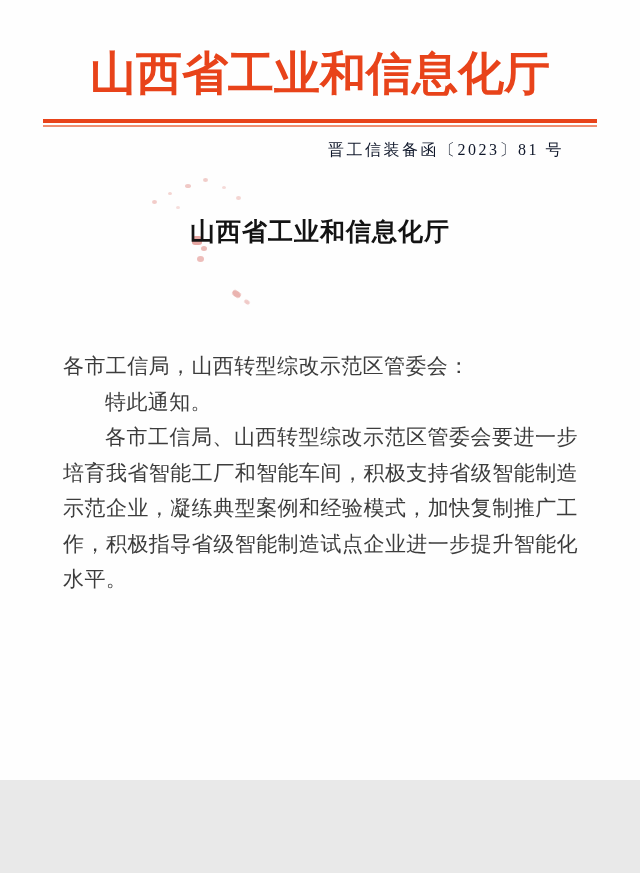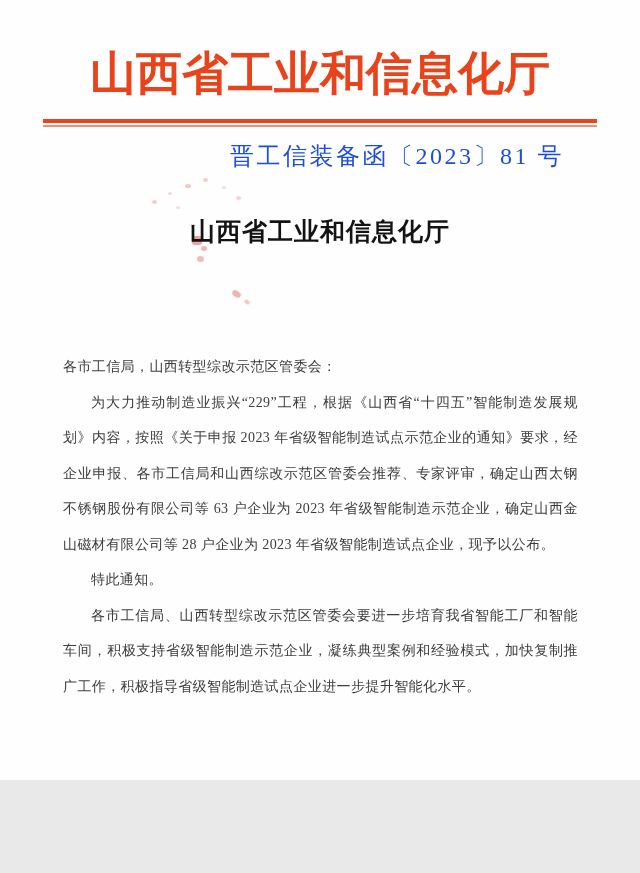--- a/index.html
+++ b/index.html
@@ -48,23 +48,23 @@
     margin-top: 2.5px;
     height: 1.6px;
     background: #ef8f72;
   }
 
   
   .doc-number {
     position: absolute;
     top: 140px;
     right: 76px;
-    font-size: 24px;
+    font-size: 16px;
     letter-spacing: 2.5px;
-    color: #1d4ed8;
+    color: #0f172a;
     white-space: nowrap;
     font-family: Liberation Serif, serif;
   }
 
   
   .speck {
     position: absolute;
     border-radius: 50%;
     filter: blur(0.7px);
     pointer-events: none;
@@ -83,21 +83,21 @@
     line-height: 41px;
     letter-spacing: 1px;
   }
 
   
   .body-text {
     position: absolute;
     top: 349px;
     left: 63px;
     width: 515px;
-    font-size: 14px;
+    font-size: 21px;
     line-height: 35.5px;
     letter-spacing: 0.4px;
     color: #3c3c3c;
     text-align: justify;
   }
   .body-text p {
     margin: 0;
   }
   .body-text p.indent {
     text-indent: 2em;
@@ -151,21 +151,20 @@
     <div class="speck" style="left:232px; top:291px; width:9px; height:6px; background:rgba(205,70,60,0.40); border-radius:40%; transform:rotate(35deg);"></div>
     <div class="speck" style="left:244px; top:300px; width:6px; height:4px; background:rgba(205,70,60,0.28); transform:rotate(35deg);"></div>
   </div>
 
   <div class="title-block">
     <div>山西省工业和信息化厅</div>
   </div>
 
   <div class="body-text">
     <p>各市工信局，山西转型综改示范区管委会：</p>
-    <p class="indent">为大力推动制造业振兴“229”工程，根据《山西省“十四五”智能制造发展规划》内容，按照《关于申报 2023 年省级智能制造试点示范企业的通知》要求，经企业申报、各市工信局和山西综改示范区管委会推荐、专家评审，确定山西太钢不锈钢股份有限公司等 63 户企业为 2023 年省级智能制造示范企业，确定山西金山磁材有限公司等 28 户企业为 2023 年省级智能制造试点企业，现予以公布。</p>
     <p class="indent">特此通知。</p>
     <p class="indent">各市工信局、山西转型综改示范区管委会要进一步培育我省智能工厂和智能车间，积极支持省级智能制造示范企业，凝练典型案例和经验模式，加快复制推广工作，积极指导省级智能制造试点企业进一步提升智能化水平。</p>
   </div>
 
   <div class="rule-bottom">
     <div class="thin"></div>
     <div class="thick"></div>
   </div>
 
 </div>

